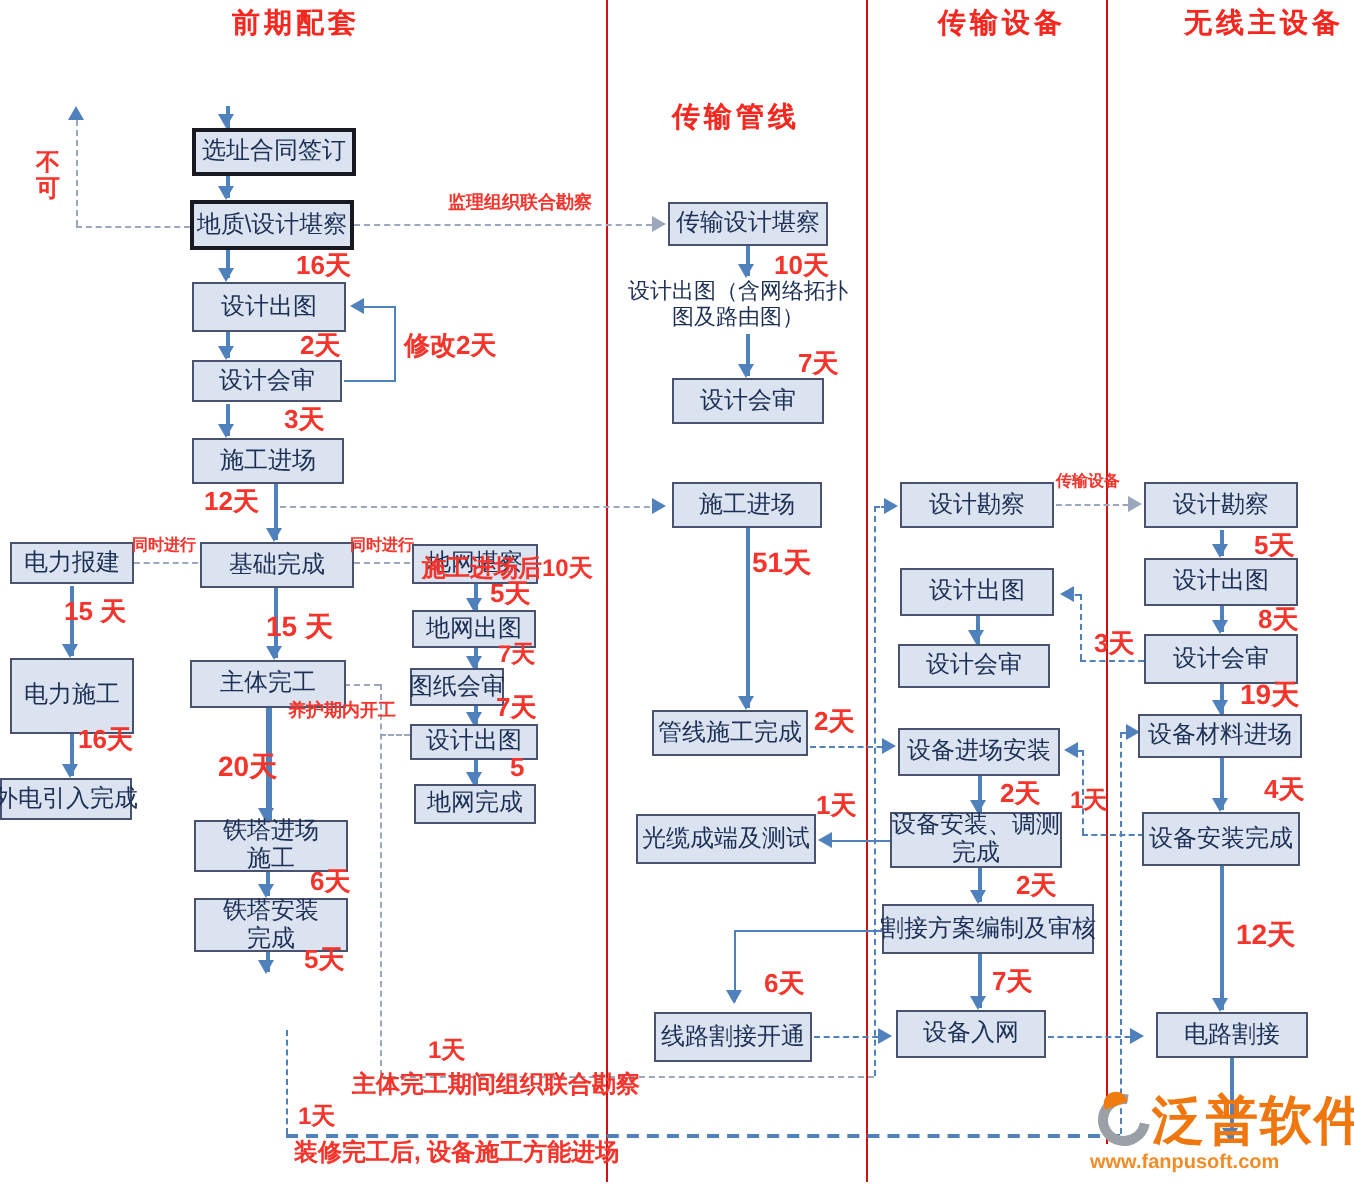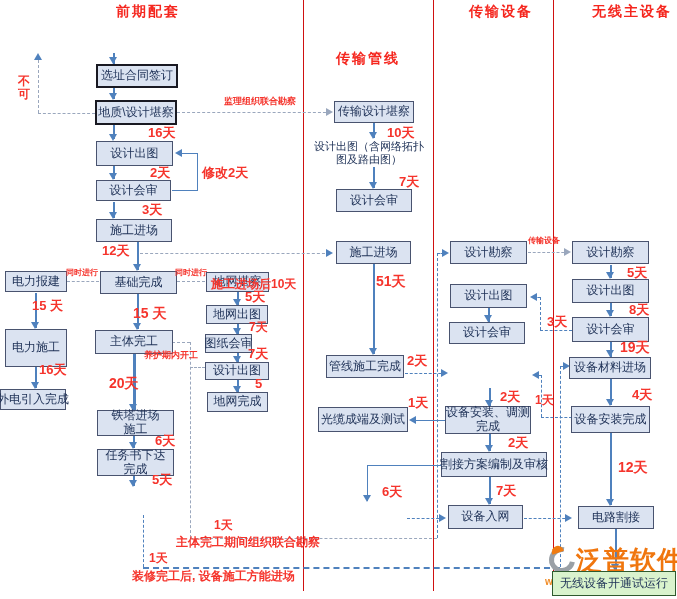--- a/index.html
+++ b/index.html
@@ -154,51 +154,52 @@
     <div class="arr" style="left: 532px; top: 371px; border-top: 4px solid transparent; border-bottom: 4px solid transparent; border-right: 7px solid rgb(79, 129, 189);"></div>
     <div class="node bold" style="left: 95px; top: 100px; width: 82px; height: 25px;">地质\设计堪察</div>
     <div class="node bold" style="left: 96px; top: 64px; width: 82px; height: 24px;">选址合同签订</div>
     <div class="node" style="left: 96px; top: 141px; width: 77px; height: 25px;">设计出图</div>
     <div class="node" style="left: 96px; top: 180px; width: 75px; height: 21px;">设计会审</div>
     <div class="node" style="left: 96px; top: 219px; width: 76px; height: 23px;">施工进场</div>
     <div class="node" style="left: 100px; top: 271px; width: 77px; height: 23px;">基础完成</div>
     <div class="node" style="left: 95px; top: 330px; width: 78px; height: 24px;">主体完工</div>
     <div class="node" style="left: 97px; top: 410px; width: 77px; height: 26px;">铁塔进场
 施工</div>
-    <div class="node" style="left: 97px; top: 449px; width: 77px; height: 27px;">任务书下达
+    <div class="node" style="left: 97px; top: 449px; width: 77px; height: 27px;">铁塔安装
 完成</div>
     <div class="node" style="left: 5px; top: 271px; width: 62px; height: 21px;">电力报建</div>
     <div class="node" style="left: 5px; top: 329px; width: 62px; height: 38px;">电力施工</div>
     <div class="node" style="left: 0px; top: 389px; width: 66px; height: 21px;">外电引入完成</div>
     <div class="node" style="left: 206px; top: 272px; width: 63px; height: 20px;">地网堪察</div>
     <div class="node" style="left: 206px; top: 305px; width: 62px; height: 19px;">地网出图</div>
     <div class="node" style="left: 205px; top: 334px; width: 47px; height: 19px;">图纸会审</div>
     <div class="node" style="left: 205px; top: 362px; width: 64px; height: 18px;">设计出图</div>
     <div class="node" style="left: 207px; top: 392px; width: 61px; height: 20px;">地网完成</div>
     <div class="node" style="left: 334px; top: 101px; width: 80px; height: 22px;">传输设计堪察</div>
     <div class="node plain" style="left: 312px; top: 138px; width: 114px; height: 29px; font-size: 11px;">设计出图（含网络拓扑
 图及路由图）</div>
     <div class="node" style="left: 336px; top: 189px; width: 76px; height: 23px;">设计会审</div>
     <div class="node" style="left: 336px; top: 241px; width: 75px; height: 23px;">施工进场</div>
     <div class="node" style="left: 318px; top: 407px; width: 90px; height: 25px;">光缆成端及测试</div>
     <div class="node" style="left: 326px; top: 355px; width: 78px; height: 23px;">管线施工完成</div>
+    <div class="node" style="left: 327px; top: 506px; width: 79px; height: 25px;">线路割接开通</div>
     <div class="node" style="left: 450px; top: 241px; width: 77px; height: 23px;">设计勘察</div>
     <div class="node" style="left: 450px; top: 284px; width: 77px; height: 24px;">设计出图</div>
     <div class="node" style="left: 449px; top: 322px; width: 76px; height: 22px;">设计会审</div>
+    <div class="node" style="left: 449px; top: 364px; width: 81px; height: 24px;">设备进场安装</div>
     <div class="node" style="left: 445px; top: 406px; width: 86px; height: 28px;">设备安装、调测
 完成</div>
     <div class="node" style="left: 441px; top: 452px; width: 106px; height: 25px;">割接方案编制及审核</div>
     <div class="node" style="left: 448px; top: 505px; width: 75px; height: 24px;">设备入网</div>
     <div class="node" style="left: 572px; top: 241px; width: 77px; height: 23px;">设计勘察</div>
     <div class="node" style="left: 572px; top: 279px; width: 77px; height: 24px;">设计出图</div>
     <div class="node" style="left: 572px; top: 317px; width: 77px; height: 25px;">设计会审</div>
     <div class="node" style="left: 569px; top: 357px; width: 82px; height: 22px;">设备材料进场</div>
     <div class="node" style="left: 571px; top: 406px; width: 79px; height: 27px;">设备安装完成</div>
     <div class="node" style="left: 578px; top: 506px; width: 76px; height: 23px;">电路割接</div>
-    <div class="node green" style="left: 552px; top: 571px; width: 124px; height: 25px;">无线设备开通试运行</div>
     <div class="hdr" style="left: 116px; top: 3px;">前期配套</div>
     <div class="hdr" style="left: 336px; top: 3px; margin-top: 47px;">传输管线</div>
     <div class="hdr" style="left: 469px; top: 3px;">传输设备</div>
     <div class="hdr" style="left: 592px; top: 3px;">无线主设备</div>
     <div class="lbl" style="left: 148px; top: 126px; font-size: 13px;">16天</div>
     <div class="lbl" style="left: 150px; top: 166px; font-size: 13px;">2天</div>
     <div class="lbl" style="left: 202px; top: 166px; font-size: 13px;">修改2天</div>
     <div class="lbl" style="left: 142px; top: 203px; font-size: 13px;">3天</div>
     <div class="lbl" style="left: 102px; top: 244px; font-size: 13px;">12天</div>
     <div class="lbl" style="left: 211px; top: 230px; font-size: 12px; margin-top: 48px;">施工进场后10天</div>
@@ -207,21 +208,21 @@
     <div class="lbl" style="left: 175px; top: 269px; font-size: 8px;">同时进行</div>
     <div class="lbl" style="left: 32px; top: 299px; font-size: 13px;">15 天</div>
     <div class="lbl" style="left: 39px; top: 363px; font-size: 13px;">16天</div>
     <div class="lbl" style="left: 109px; top: 376px; font-size: 14px;">20天</div>
     <div class="lbl" style="left: 144px; top: 351px; font-size: 9px;">养护期内开工</div>
     <div class="lbl" style="left: 155px; top: 434px; font-size: 13px;">6天</div>
     <div class="lbl" style="left: 152px; top: 473px; font-size: 13px;">5天</div>
     <div class="lbl" style="left: 214px; top: 519px; font-size: 12px;">1天</div>
     <div class="lbl" style="left: 176px; top: 536px; font-size: 12px;">主体完工期间组织联合勘察</div>
     <div class="lbl" style="left: 149px; top: 552px; font-size: 12px;">1天</div>
-    <div class="lbl" style="left: 132px; top: 570px; font-size: 12px;">装修完工后, 设备施工方能进场</div>
+    <div class="lbl" style="left: 147px; top: 570px; font-size: 12px;">装修完工后, 设备施工方能进场</div>
     <div class="lbl" style="left: 245px; top: 290px; font-size: 13px;">5天</div>
     <div class="lbl" style="left: 249px; top: 321px; font-size: 12px;">7天</div>
     <div class="lbl" style="left: 248px; top: 347px; font-size: 13px;">7天</div>
     <div class="lbl" style="left: 255px; top: 377px; font-size: 13px;">5</div>
     <div class="lbl" style="left: 224px; top: 97px; font-size: 9px;">监理组织联合勘察</div>
     <div class="lbl" style="left: 387px; top: 126px; font-size: 13px;">10天</div>
     <div class="lbl" style="left: 399px; top: 175px; font-size: 13px;">7天</div>
     <div class="lbl" style="left: 376px; top: 274px; font-size: 14px;">51天</div>
     <div class="lbl" style="left: 407px; top: 354px; font-size: 13px;">2天</div>
     <div class="lbl" style="left: 408px; top: 396px; font-size: 13px;">1天</div>

